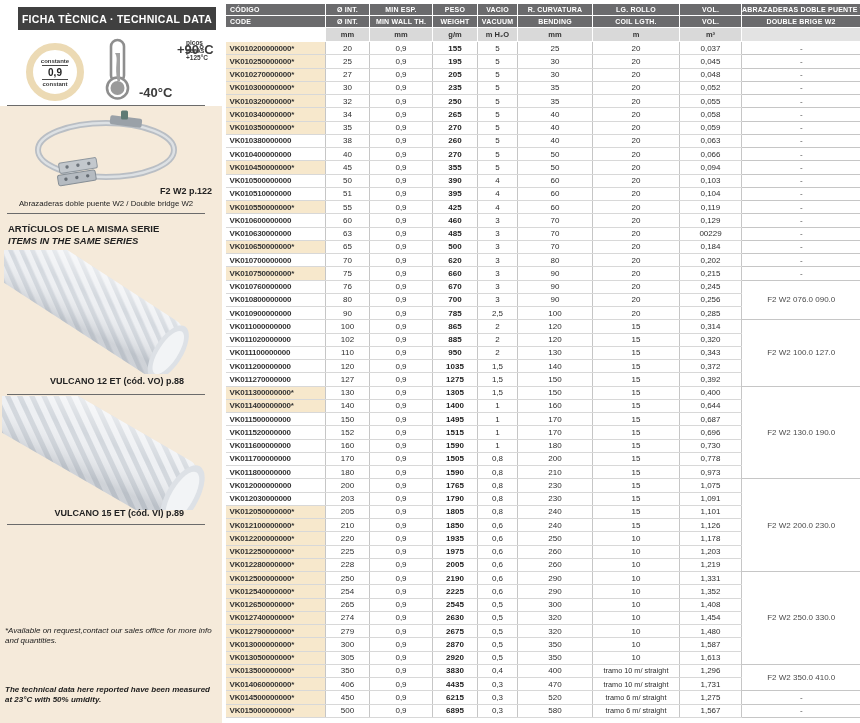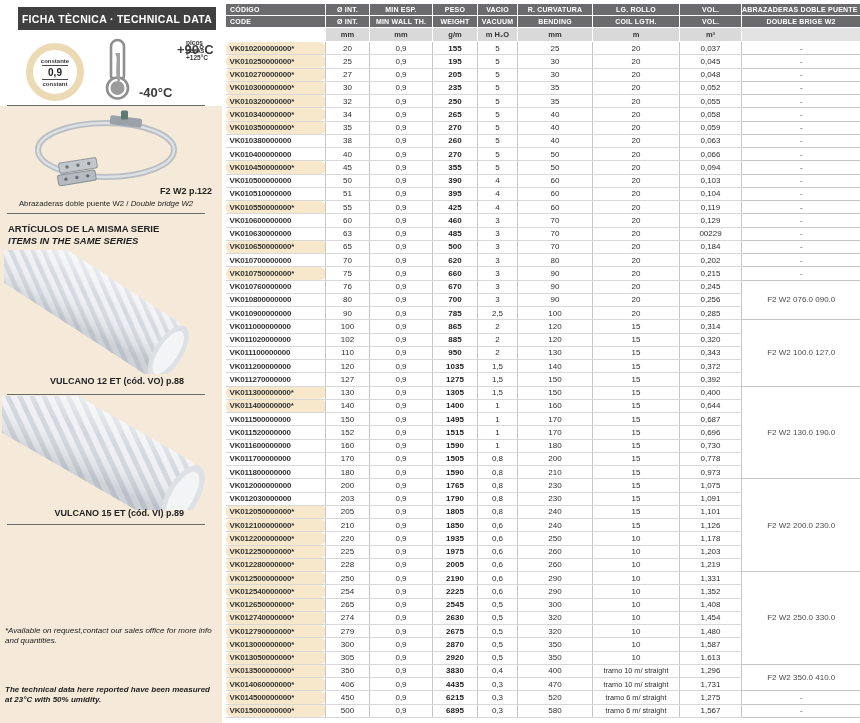--- a/index.html
+++ b/index.html
@@ -26,21 +26,21 @@
   .temp-max { position:absolute; left:137px; top:42px; font-size:13px; font-weight:bold; color:#3b3b3b;margin-left:40px; }
   .temp-min { position:absolute; left:139px; top:85px; font-size:13px; font-weight:bold; color:#3b3b3b; }
   .peaks { position:absolute; left:186px; top:39px; font-size:6.5px; font-weight:bold; color:#3b3b3b; line-height:7.5px; }
 
   .rule { position:absolute; left:7px; width:198px; border-top:1px solid #6b6b6b; }
   .rule1 { top:105px; } .rule2 { top:213px; } .rule3 { top:394px; } .rule4 { top:524px; }
 
   .clamp-img { position:absolute; left:22px; top:110px; }
   .clamp-ref { position:absolute; left:0; top:186px; width:212px; text-align:right; font-size:9px; font-weight:bold; color:#222; }
   .clamp-caption { position:absolute; left:0; top:199px; width:212px; text-align:center; font-size:7.8px; color:#222; }
-  .clamp-caption .it { font-style:italic; }
+  .clamp-caption .it { }
 
   .series-es { position:absolute; left:8px; top:223px; font-size:9.5px; font-weight:bold; color:#222; }
   .series-en { position:absolute; left:8px; top:235px; font-size:9.5px; font-weight:bold; font-style:italic; color:#222; }
 
   .hose1 { position:absolute; left:4px; top:250px; }
   .hose2 { position:absolute; left:2px; top:396px; }
   .prod-label { position:absolute; left:0; width:184px; text-align:right; font-size:9px; font-weight:bold; color:#222; }
   .prod1 { top:376px; } .prod2 { top:508px; }
 
   .footnotes { position:absolute; left:5px; top:626px; width:207px; color:#1c1c1c; }
@@ -57,21 +57,21 @@
   thead th.left { text-align:left; padding-left:4px; }
   thead .units td { background:#d9d9d9; color:#333; font-size:7.5px; font-weight:bold; text-align:center;
     border:1.5px solid #fff; height:14px; padding:0; }
   thead .units td.blankcell { background:#ffffff; }
   thead .units td.lightcell { background:#e3e3e3; }
 
   tbody tr { height:13.25px; }
   tbody td { font-size:8px; color:#2e2e2e; text-align:center; padding:0; overflow:hidden; white-space:nowrap;
     border-right:1px solid #c6c6c6; border-bottom:1px solid #d8d8d8; }
   td.code { text-align:left; padding-left:4px; font-weight:bold; color:#333; letter-spacing:-0.2px; }
-  td.code.star { background:#f7e8cc;border-radius:6px; }
+  td.code.star { background:#f7e8cc; }
   td.weight { font-weight:bold; color:#222;margin-left:8px; }
   td.coil-sm { font-size:7.3px; }
   td.clampcell { color:#4a4a4a; border-right:none; border-bottom:1px solid #c6c6c6; font-size:8px; }
 </style>
 </head>
 <body>
 
 <div class="page">
 
   <div class="sidebar">

